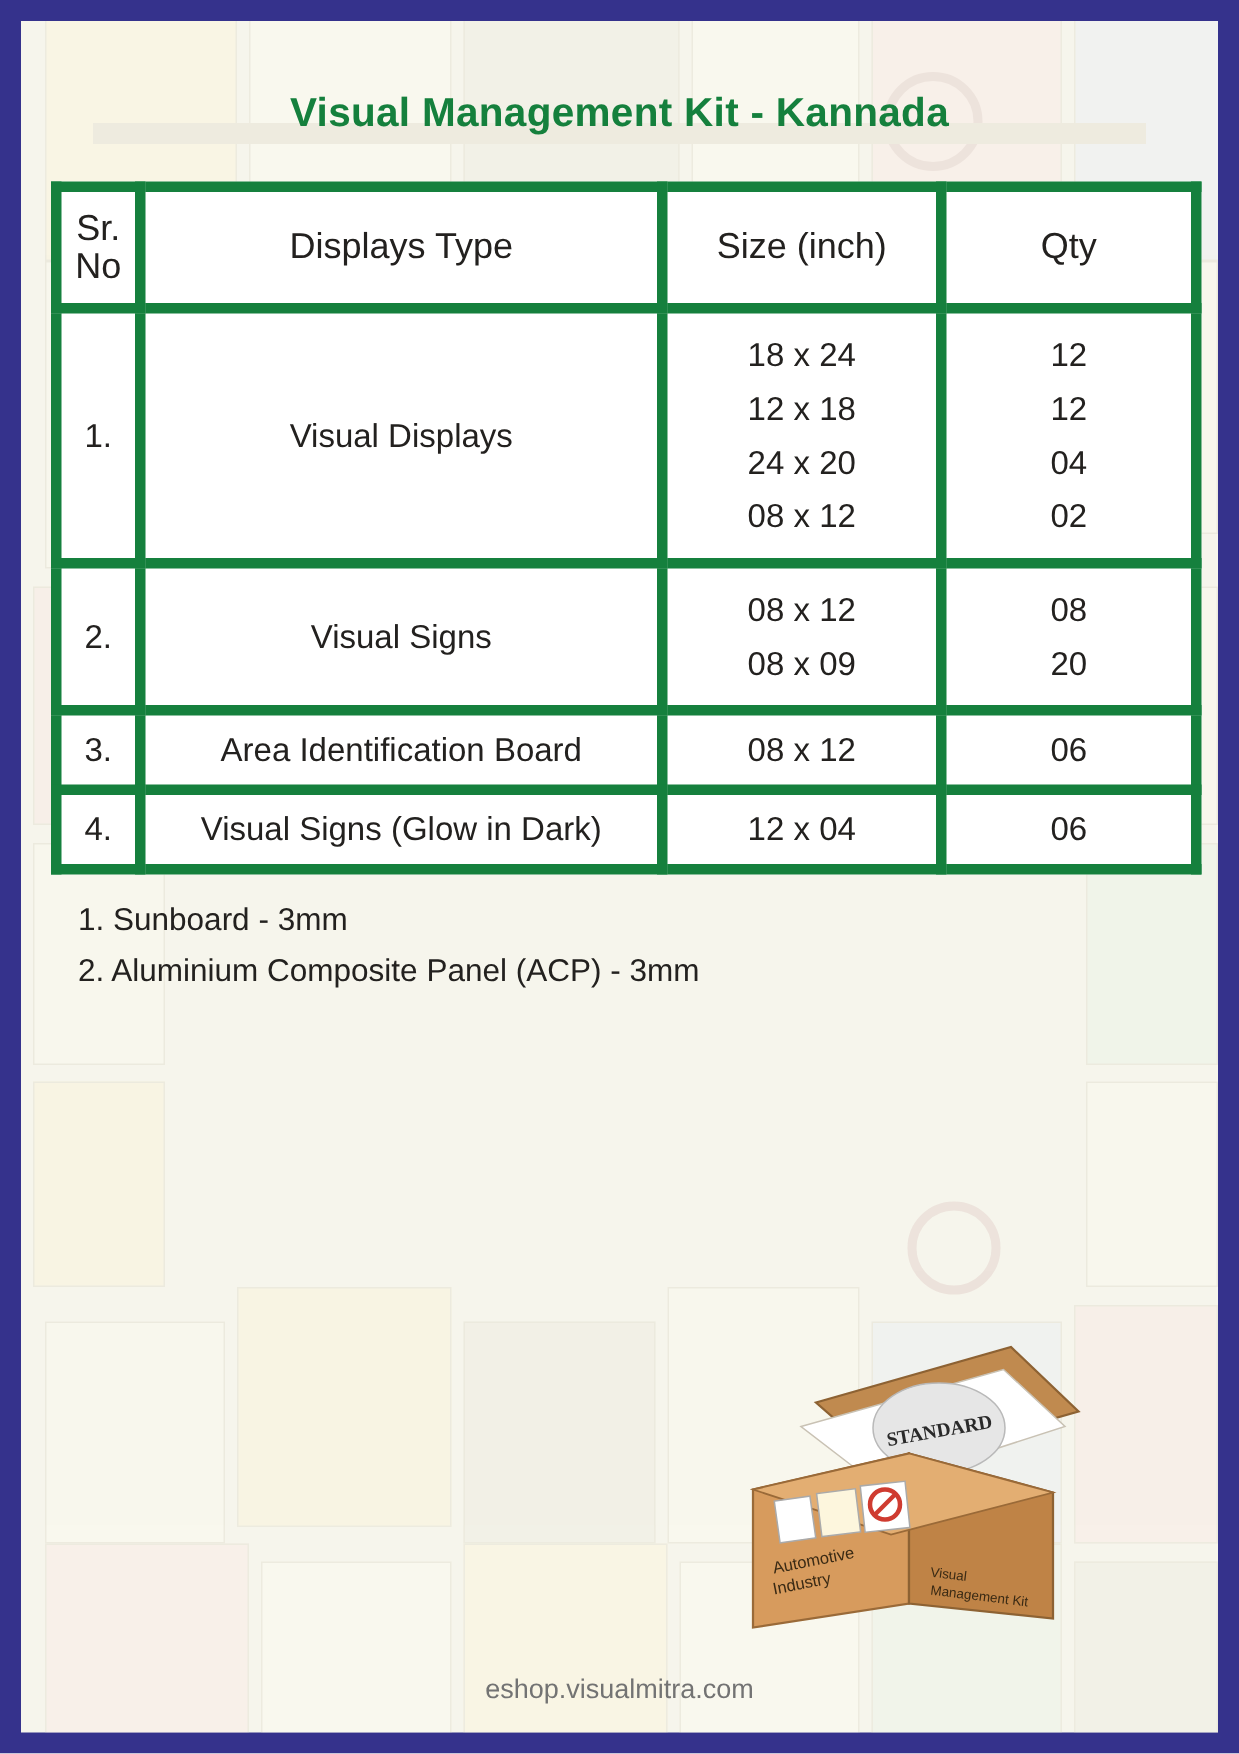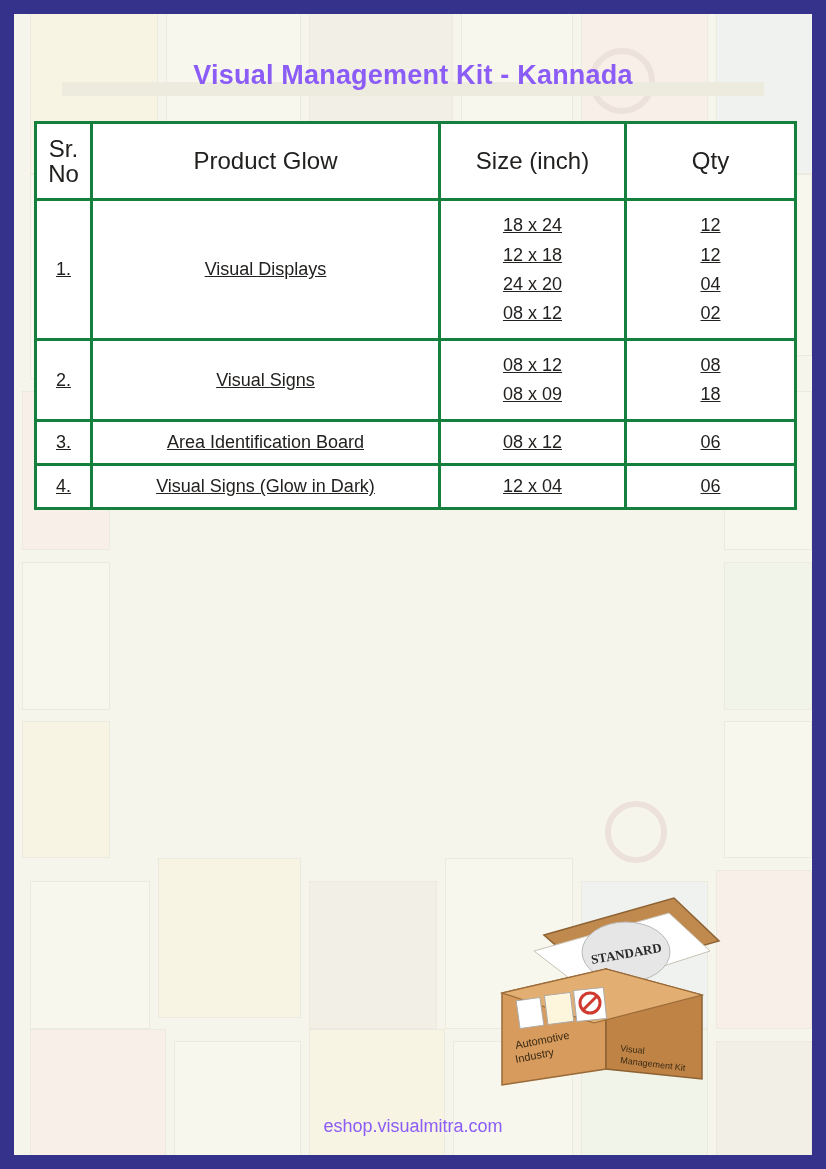--- a/index.html
+++ b/index.html
@@ -56,21 +56,21 @@
   .content {
     position: relative;
     z-index: 2;
     padding: 0 20px;
   }
 
   .title-main {
     text-align: center;
     font-size: 27px;
     font-weight: bold;
-    color: #8b5cf6;
+    color: #15803d;
     margin-top: 46px;
     letter-spacing: 0.2px;
   }
   .title-kit {
     text-align: center;
     font-family: "Liberation Serif", serif;
     font-size: 41px;
     font-weight: bold;
     color: #0f8a3d;
     margin-top: 25px;
@@ -86,43 +86,42 @@
   }
 
   table.kit {
     margin: 30px auto 0 auto;
     width: 760px;
     border-collapse: collapse;
     background: #ffffff;
     table-layout: fixed;
   }
   table.kit td, table.kit th {
-    border: 3px solid #15803d;
+    border: 7px solid #15803d;
     text-align: center;
     color: #23211f;
     font-weight: normal;
   }
   table.kit thead th {
     font-size: 24px;
     padding: 12px 4px;
     font-weight: normal;
   }
   .col-sr    { width: 56px; }
   .col-type  { width: 348px; }
   .col-size  { width: 186px; }
   .col-qty   { width: 170px; }
 
   th.sr-head {
     font-size: 20px;
     line-height: 1.05;
   }
   table.kit tbody td {
-    font-size: 18px;
+    font-size: 22px;
     padding: 10px 4px;
-    text-decoration: underline;
   }
   .stack span {
     display: block;
     line-height: 1.62;
   }
   .total-label {
     font-size: 23px;
     font-weight: bold;
   }
   .total-value {
@@ -141,21 +140,21 @@
     line-height: 1.6;
   }
 
   .footer {
     position: absolute;
     left: 0;
     right: 0;
     bottom: 18px;
     text-align: center;
     font-size: 18px;
-    color: #8b5cf6;
+    color: #737373;
     z-index: 3;
   }
 
   
   .box-img {
     position: absolute;
     right: 88px;
     bottom: 52px;
     width: 250px;
     height: 230px;
@@ -218,21 +217,21 @@
           <col class="col-type">
           <col class="col-size">
           <col class="col-qty">
       </colgroup>
       <thead>
         <tr>
           <th class="sr-head">
             <span>Sr.</span><br>
             <span>No</span>
           </th>
-          <th>Product Glow</th>
+          <th>Displays Type</th>
           <th>Size (inch)</th>
           <th>Qty</th>
         </tr>
       </thead>
       <tbody>
         <tr>
           <td>1.</td>
           <td>Visual Displays</td>
           <td class="stack">
             <span>18 x 24</span>
@@ -249,38 +248,42 @@
         </tr>
         <tr>
           <td>2.</td>
           <td>Visual Signs</td>
           <td class="stack">
             <span>08 x 12</span>
             <span>08 x 09</span>
           </td>
           <td class="stack">
             <span>08</span>
-            <span>18</span>
+            <span>20</span>
           </td>
         </tr>
         <tr>
           <td>3.</td>
           <td>Area Identification Board</td>
           <td>08 x 12</td>
           <td>06</td>
         </tr>
         <tr>
           <td>4.</td>
           <td>Visual Signs (Glow in Dark)</td>
           <td>12 x 04</td>
           <td>06</td>
         </tr>
       </tbody>
     </table>
 
+    <div class="material-list">
+      <div>1. Sunboard - 3mm</div>
+      <div>2. Aluminium Composite Panel  (ACP) - 3mm</div>
+    </div>
   </div>
 
   <svg class="box-img" viewBox="0 0 250 230">
 
     <polygon points="70,62 200,25 245,68 118,104" fill="#c08a4f" stroke="#8d6233" stroke-width="1.5"></polygon>
 
     <polygon points="60,78 195,40 236,78 112,118" fill="#ffffff" stroke="#c9c2b4" stroke-width="1"></polygon>
     <ellipse cx="152" cy="79" rx="44" ry="30" fill="#e6e6e6" stroke="#b9b9b9" stroke-width="1"></ellipse>
     <text x="152" y="85" font-family="Liberation Serif, serif" font-size="13" font-weight="bold" text-anchor="middle" fill="#2a2a2a" transform="rotate(-10 152 79)">STANDARD</text>
 

